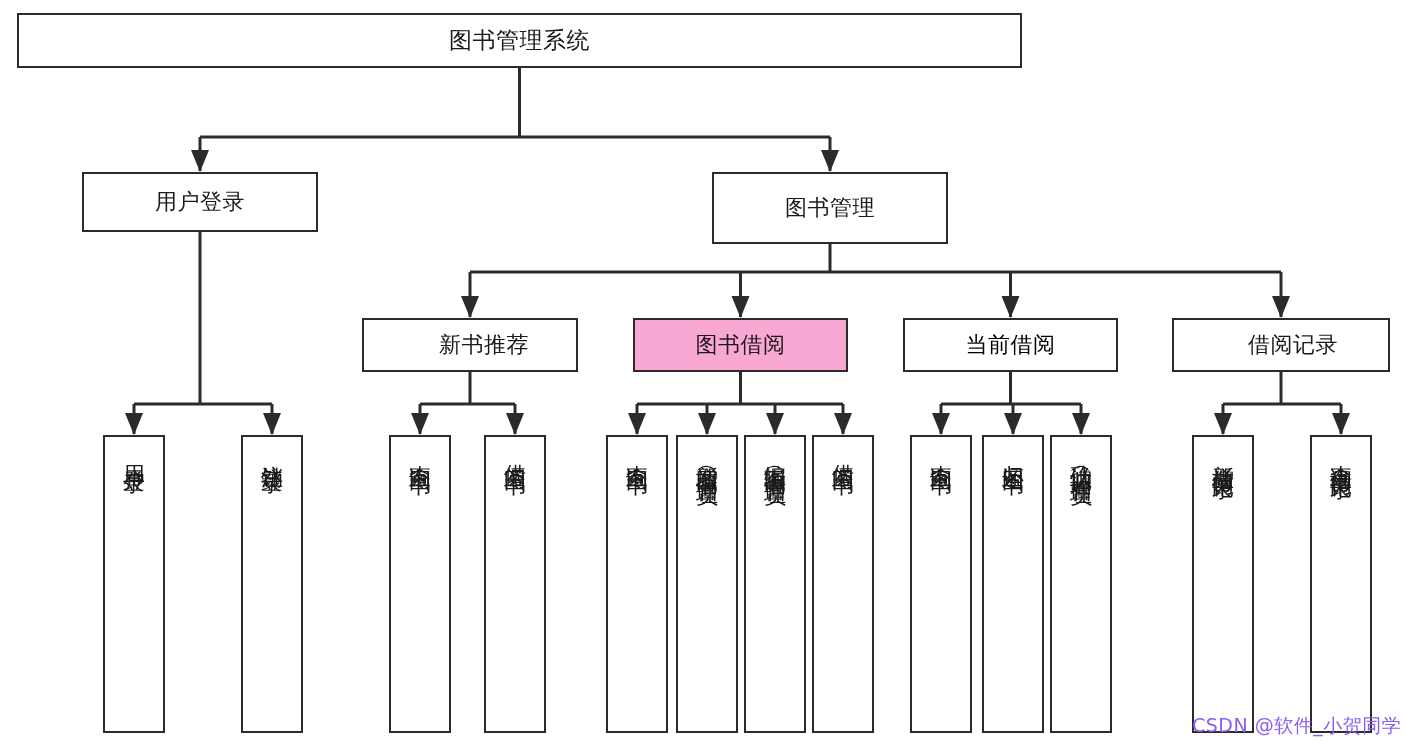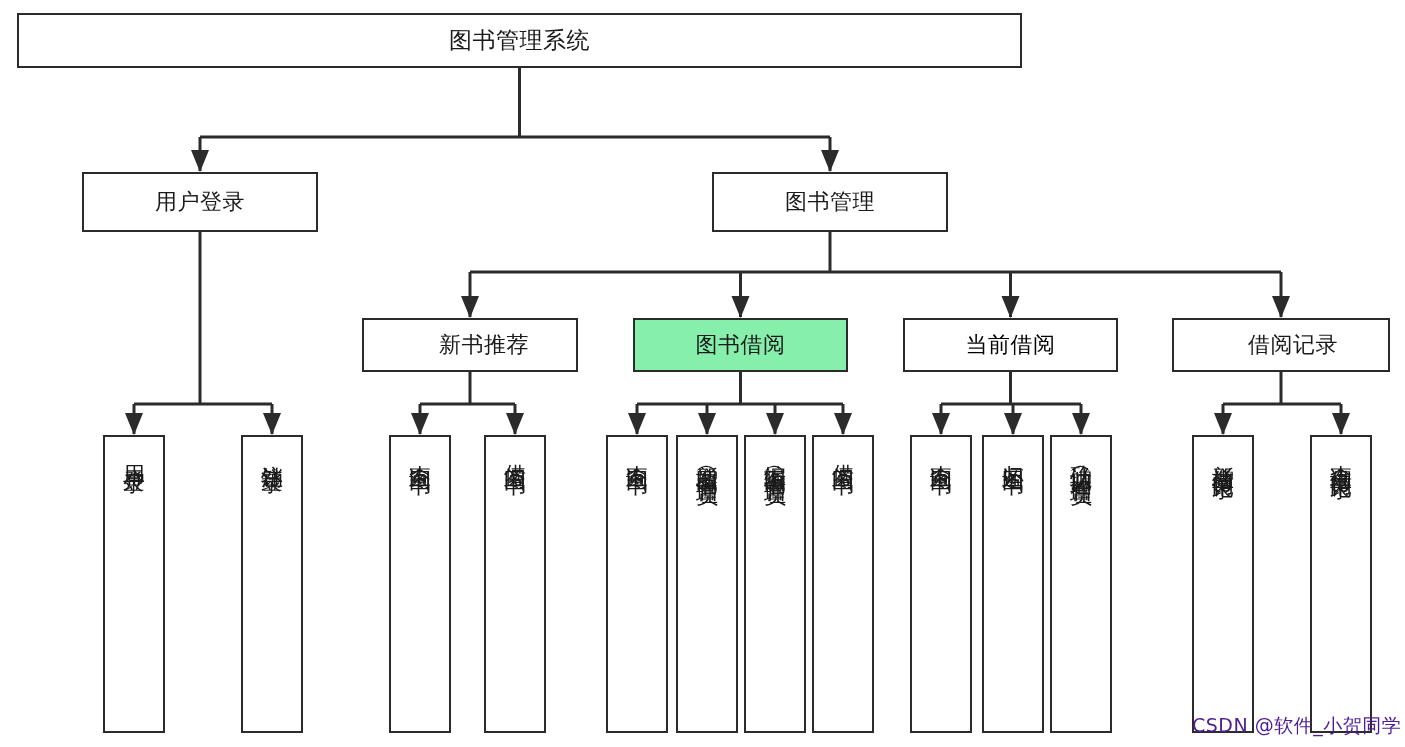--- a/index.html
+++ b/index.html
@@ -131,27 +131,27 @@
       <line x1="1341" y1="404" x2="1341" y2="434" stroke="#2b2b2b" stroke-width="3"></line>
       <polygon points="1332,413 1350,413 1341,435" fill="#2b2b2b"></polygon>
     </svg>
   <div id="nodes-layer">
       <div class="node horiz root" style="left: 17px; top: 13px; width: 1005px; height: 55px; border-color: rgb(43, 43, 43); background: rgb(255, 255, 255);">
         <span class="node-label" style="color: rgb(26, 26, 26);">图书管理系统</span>
       </div>
       <div class="node horiz" style="left: 82px; top: 172px; width: 236px; height: 60px; border-color: rgb(43, 43, 43); background: rgb(255, 255, 255);">
         <span class="node-label" style="color: rgb(26, 26, 26);">用户登录</span>
       </div>
-      <div class="node horiz" style="left: 712px; top: 172px; width: 236px; height: 60px; border-color: rgb(43, 43, 43); background: rgb(255, 255, 255);">
+      <div class="node horiz" style="left: 712px; top: 172px; width: 236px; height: 72px; border-color: rgb(43, 43, 43); background: rgb(255, 255, 255);">
         <span class="node-label" style="color: rgb(26, 26, 26);">图书管理</span>
       </div>
       <div class="node horiz" style="left: 362px; top: 318px; width: 216px; height: 54px; border-color: rgb(43, 43, 43); background: rgb(255, 255, 255);">
         <span class="node-label" style="color: rgb(26, 26, 26); margin-left: 28px;">新书推荐</span>
       </div>
-      <div class="node horiz" style="left: 633px; top: 318px; width: 215px; height: 54px; border-color: rgb(43, 43, 43); background: #86efac;">
+      <div class="node horiz" style="left: 633px; top: 318px; width: 215px; height: 54px; border-color: rgb(43, 43, 43); background: #f9a8d4;">
         <span class="node-label" style="color: rgb(26, 26, 26);">图书借阅</span>
       </div>
       <div class="node horiz" style="left: 903px; top: 318px; width: 215px; height: 54px; border-color: rgb(43, 43, 43); background: rgb(255, 255, 255);">
         <span class="node-label" style="color: #000000;">当前借阅</span>
       </div>
       <div class="node horiz" style="left: 1172px; top: 318px; width: 218px; height: 54px; border-color: rgb(43, 43, 43); background: rgb(255, 255, 255);">
         <span class="node-label" style="color: rgb(26, 26, 26); margin-left: 24px;">借阅记录</span>
       </div>
       <div class="node vert" style="left: 103px; top: 435px; width: 62px; height: 298px; border-color: rgb(43, 43, 43); background: rgb(255, 255, 255);">
         <span class="node-label" style="color: rgb(26, 26, 26);">用户登录</span>
@@ -186,14 +186,14 @@
       <div class="node vert" style="left: 1050px; top: 435px; width: 62px; height: 298px; border-color: rgb(43, 43, 43); background: rgb(255, 255, 255);">
         <span class="node-label" style="color: rgb(26, 26, 26);">确认归还（管理员）</span>
       </div>
       <div class="node vert" style="left: 1192px; top: 435px; width: 62px; height: 298px; border-color: rgb(43, 43, 43); background: rgb(255, 255, 255);">
         <span class="node-label" style="color: rgb(26, 26, 26);">新增借阅记录</span>
       </div>
       <div class="node vert" style="left: 1310px; top: 435px; width: 62px; height: 298px; border-color: rgb(43, 43, 43); background: rgb(255, 255, 255);">
         <span class="node-label" style="color: rgb(26, 26, 26);">查询借阅记录</span>
       </div>
     </div>
-  <div class="watermark" style="left: 1192px; top: 713px; color: #4c1d95;">CSDN @软件_小贺同学</div>
+  <div class="watermark" style="left: 1192px; top: 713px; color: #8b5cf6;">CSDN @软件_小贺同学</div>
 </div>
 
 </body></html>

